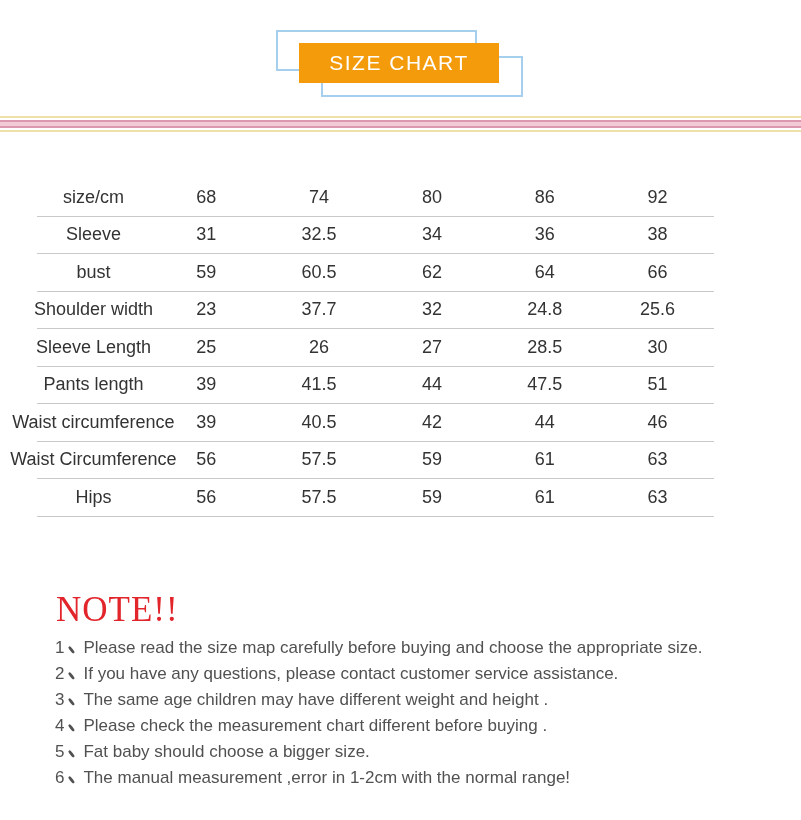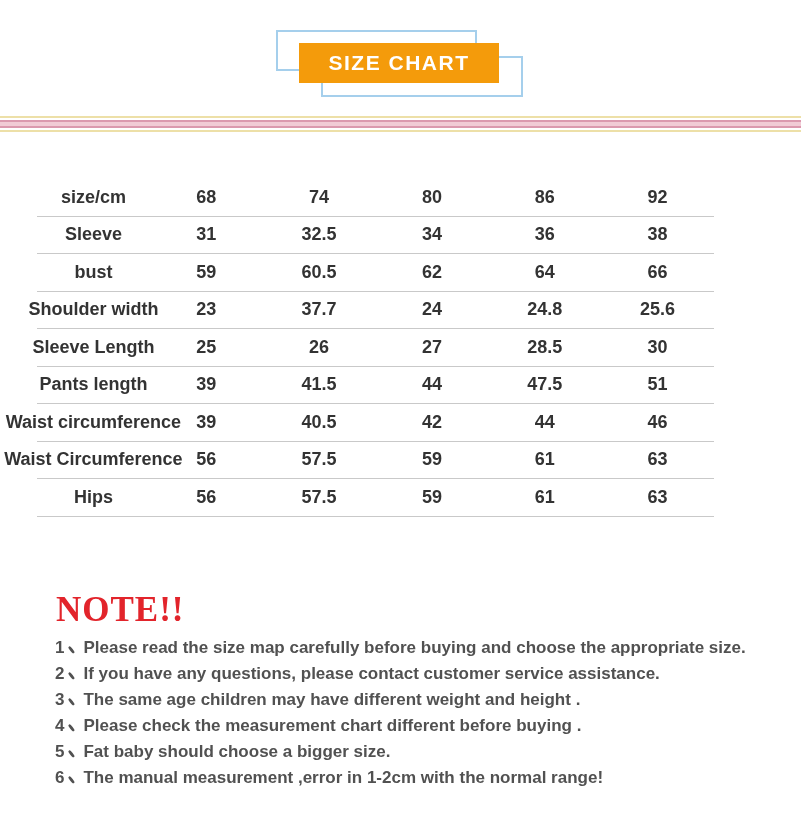--- a/index.html
+++ b/index.html
@@ -1,19 +1,18 @@
 <!DOCTYPE html>
 <html><head>
 <meta charset="utf-8">
 <style>
   html,body{margin:0;padding:0;background:#ffffff;}
   .canvas{
     position:relative;width:801px;height:820px;background:#fff;overflow:hidden;
     font-family:"Liberation Sans", sans-serif;
-    font-weight:bold;
     --accent:#F49B0B; --blue:#A5CFEC; --red:#E2242B;
     --sy:#EDE0A8; --spd:#DB98AE; --spl:#F1CAD5;
     --ttext:#333333; --tline:#C9C9C9; --ntext:#515151;
   }
   
   .outline{position:absolute;border:2px solid var(--blue);box-sizing:border-box;background:transparent;}
   .rect1{left:276px;top:30px;width:201px;height:41px;}
   .rect2{left:321px;top:56px;width:202px;height:41px;}
   .orange-box{
     position:absolute;left:299px;top:43px;width:200px;height:40px;background:var(--accent);
@@ -81,21 +80,21 @@
         <div class="t-cell">59</div>
         <div class="t-cell">60.5</div>
         <div class="t-cell">62</div>
         <div class="t-cell">64</div>
         <div class="t-cell">66</div>
       </div>
       <div class="t-row">
         <div class="t-cell">Shoulder width</div>
         <div class="t-cell">23</div>
         <div class="t-cell">37.7</div>
-        <div class="t-cell">24</div>
+        <div class="t-cell">32</div>
         <div class="t-cell">24.8</div>
         <div class="t-cell">25.6</div>
       </div>
       <div class="t-row">
         <div class="t-cell">Sleeve Length</div>
         <div class="t-cell">25</div>
         <div class="t-cell">26</div>
         <div class="t-cell">27</div>
         <div class="t-cell">28.5</div>
         <div class="t-cell">30</div>

